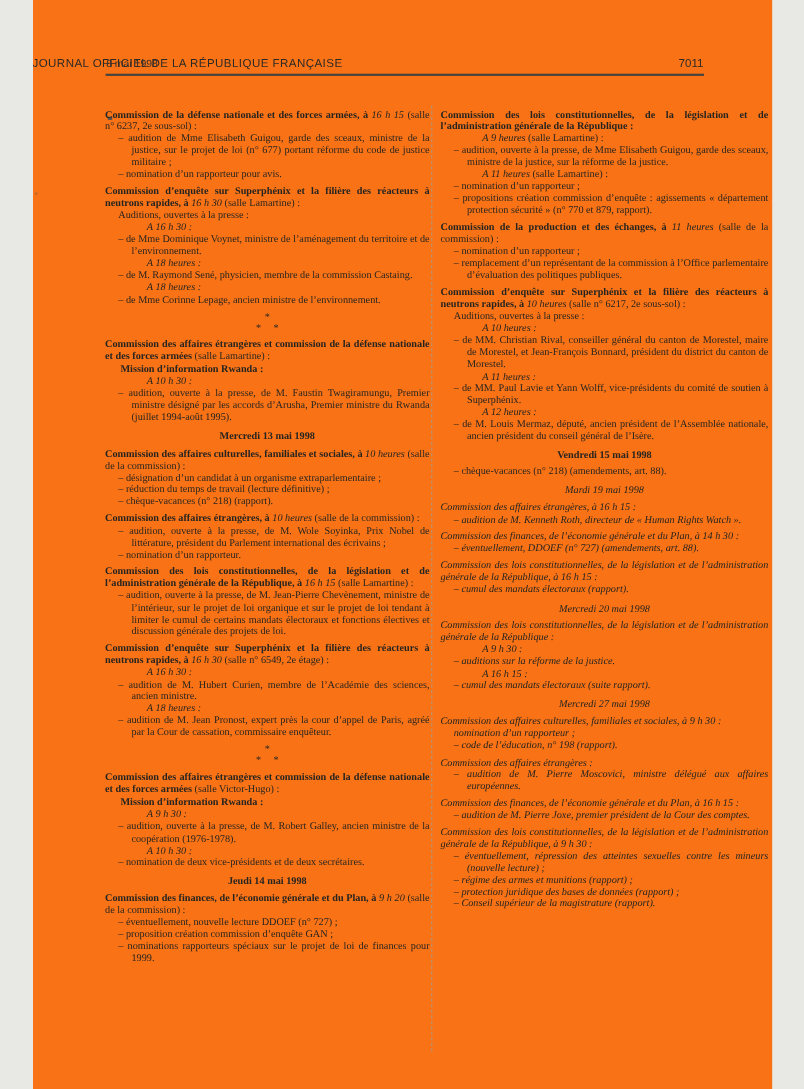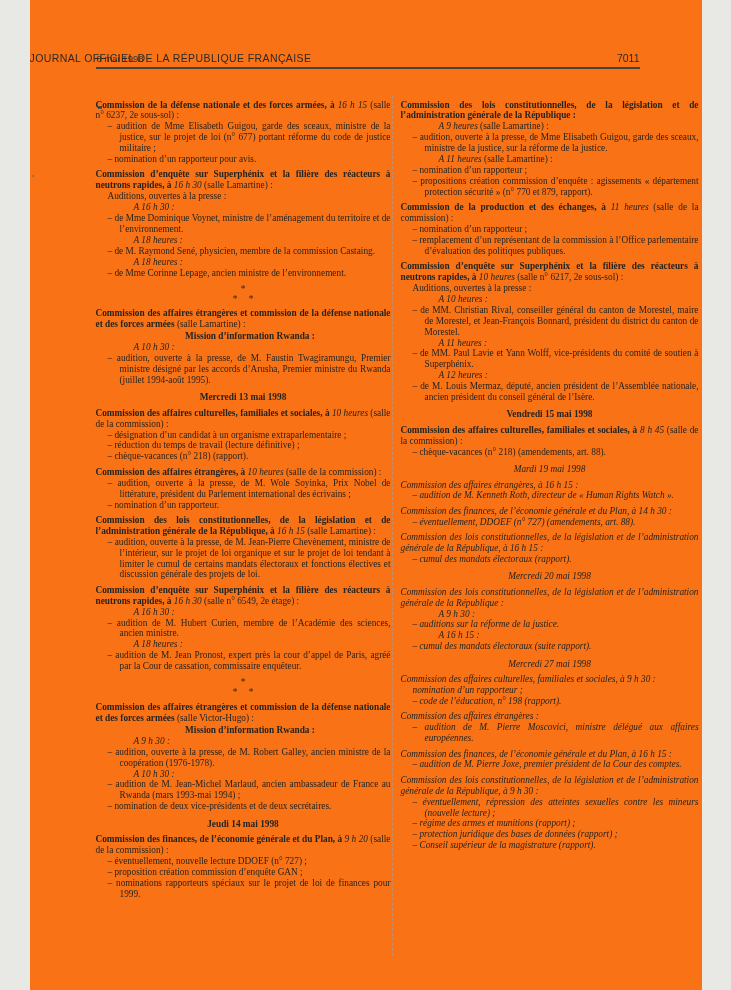--- a/index.html
+++ b/index.html
@@ -21,21 +21,21 @@
   .col{position:absolute;top:95px;font-size:9.3px;line-height:10.9px;text-align:justify;}
   .col0{left:66px;width:295px;}
   .col1{left:371px;width:298px;}
 
   
   .blk{margin:0;}
   .entry{margin-top:4.5px;}
   .item{padding-left:24px;text-indent:-12px;}
   .plain{padding-left:12px;text-align:left;}
   .time{padding-left:38px;text-align:left;}
-  .subhead{padding-left:14px;margin-top:1.5px;text-align:center;}
+  .subhead{padding-left:14px;margin-top:1.5px;text-align:left;}
   .datehead{text-align:center;margin:6.5px 0 3.5px;}
   .stars{text-align:center;margin:5px 0 4px;line-height:10px;word-spacing:9px;}
   .sechead{text-align:center;margin:9px 0 6px;font:bold 10.5px "Liberation Sans",sans-serif;color:#2b2926;}
 
   
   .seg-b{font-weight:bold;}
   .seg-i{font-style:italic;}
   .seg-r{}
 </style>
 </head>
@@ -86,21 +86,20 @@
       <div class="blk item"><span class="seg-r">– audition de M. Jean Pronost, expert près la cour d’appel de Paris, agréé par la Cour de cassation, commissaire enquêteur.</span></div>
       <div class="blk stars">
         <div>*</div>
         <div>* *</div>
       </div>
       <div class="blk entry"><span class="seg-b">Commission des affaires étrangères et commission de la défense nationale et des forces armées</span><span class="seg-r"> (salle Victor-Hugo) :</span></div>
       <div class="blk subhead"><span class="seg-b">Mission d’information Rwanda :</span></div>
       <div class="blk time"><span class="seg-i">A 9 h 30 :</span></div>
       <div class="blk item"><span class="seg-r">– audition, ouverte à la presse, de M. Robert Galley, ancien ministre de la coopération (1976-1978).</span></div>
       <div class="blk time"><span class="seg-i">A 10 h 30 :</span></div>
-      <div class="blk item"><span class="seg-r">– audition de M. Jean-Michel Marlaud, ancien ambassadeur de France au Rwanda (mars 1993-mai 1994) ;</span></div>
       <div class="blk item"><span class="seg-r">– nomination de deux vice-présidents et de deux secrétaires.</span></div>
       <div class="blk datehead"><span class="seg-b">Jeudi 14 mai 1998</span></div>
       <div class="blk entry"><span class="seg-b">Commission des finances, de l’économie générale et du Plan, à </span><span class="seg-i">9 h 20</span><span class="seg-r"> (salle de la commission) :</span></div>
       <div class="blk item"><span class="seg-r">– éventuellement, nouvelle lecture DDOEF (n° 727) ;</span></div>
       <div class="blk item"><span class="seg-r">– proposition création commission d’enquête GAN ;</span></div>
       <div class="blk item"><span class="seg-r">– nominations rapporteurs spéciaux sur le projet de loi de finances pour 1999.</span></div>
     </div>
   <div class="col col1">
       <div class="blk entry"><span class="seg-b">Commission des lois constitutionnelles, de la législation et de l’administration générale de la République :</span></div>
       <div class="blk time"><span class="seg-i">A 9 heures</span><span class="seg-r"> (salle Lamartine) :</span></div>
@@ -113,21 +112,20 @@
       <div class="blk item"><span class="seg-r">– remplacement d’un représentant de la commission à l’Office parlementaire d’évaluation des politiques publiques.</span></div>
       <div class="blk entry"><span class="seg-b">Commission d’enquête sur Superphénix et la filière des réacteurs à neutrons rapides, à </span><span class="seg-i">10 heures</span><span class="seg-r"> (salle n° 6217, 2e sous-sol) :</span></div>
       <div class="blk plain"><span class="seg-r">Auditions, ouvertes à la presse :</span></div>
       <div class="blk time"><span class="seg-i">A 10 heures :</span></div>
       <div class="blk item"><span class="seg-r">– de MM. Christian Rival, conseiller général du canton de Morestel, maire de Morestel, et Jean-François Bonnard, président du district du canton de Morestel.</span></div>
       <div class="blk time"><span class="seg-i">A 11 heures :</span></div>
       <div class="blk item"><span class="seg-r">– de MM. Paul Lavie et Yann Wolff, vice-présidents du comité de soutien à Superphénix.</span></div>
       <div class="blk time"><span class="seg-i">A 12 heures :</span></div>
       <div class="blk item"><span class="seg-r">– de M. Louis Mermaz, député, ancien président de l’Assemblée nationale, ancien président du conseil général de l’Isère.</span></div>
       <div class="blk datehead"><span class="seg-b">Vendredi 15 mai 1998</span></div>
-      <div class="blk entry"><span class="seg-b">Commission des affaires culturelles, familiales et sociales, à </span><span class="seg-i">8 h 45</span><span class="seg-r"> (salle de la commission) :</span></div>
       <div class="blk item"><span class="seg-r">– chèque-vacances (n° 218) (amendements, art. 88).</span></div>
       <div class="blk datehead"><span class="seg-i">Mardi 19 mai 1998</span></div>
       <div class="blk entry"><span class="seg-i">Commission des affaires étrangères, à 16 h 15 :</span></div>
       <div class="blk item"><span class="seg-i">– audition de M. Kenneth Roth, directeur de « Human Rights Watch ».</span></div>
       <div class="blk entry"><span class="seg-i">Commission des finances, de l’économie générale et du Plan, à 14 h 30 :</span></div>
       <div class="blk item"><span class="seg-i">– éventuellement, DDOEF (n° 727) (amendements, art. 88).</span></div>
       <div class="blk entry"><span class="seg-i">Commission des lois constitutionnelles, de la législation et de l’administration générale de la République, à 16 h 15 :</span></div>
       <div class="blk item"><span class="seg-i">– cumul des mandats électoraux (rapport).</span></div>
       <div class="blk datehead"><span class="seg-i">Mercredi 20 mai 1998</span></div>
       <div class="blk entry"><span class="seg-i">Commission des lois constitutionnelles, de la législation et de l’administration générale de la République :</span></div>

